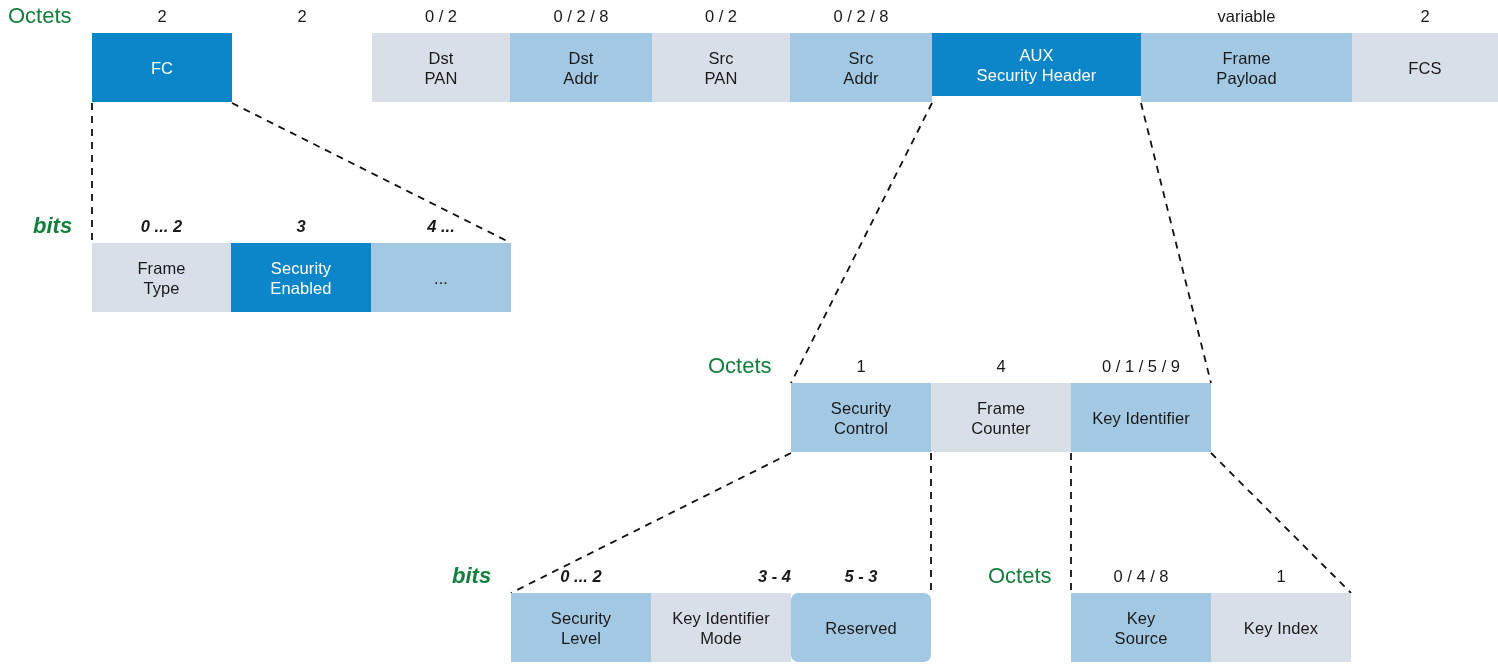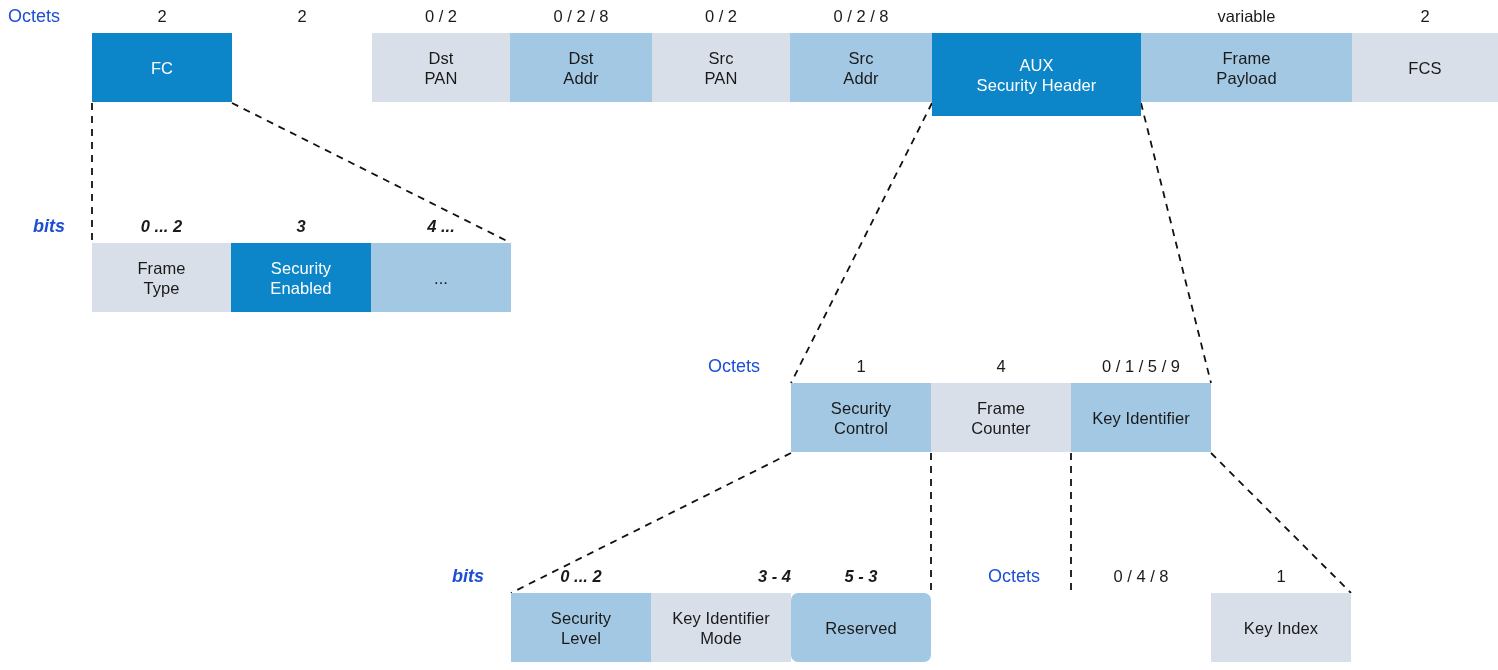--- a/index.html
+++ b/index.html
@@ -31,23 +31,23 @@
   .sizelabel{
     position:absolute;
     font-size:16.5px;
     line-height:20px;
     text-align:center;
     color:#1a1a1a;
     white-space:nowrap;
   }
   .rowlabel{
     position:absolute;
-    font-size:18px;
+    font-size:22px;
     line-height:20px;
-    color:#1d4ed8;
+    color:#15803d;
     white-space:nowrap;
   }
   .rowlabel.bits{
     font-style:italic;
     font-weight:bold;
   }
   .sizelabel.bitsize{
     font-style:italic;
     font-weight:bold;
   }
@@ -80,21 +80,21 @@
 PAN</div>
     <div class="sizelabel" style="left: 510px; width: 142px; top: 6px;">0 / 2 / 8</div>
     <div class="cell c-mid" style="left: 510px; top: 33px; width: 142px; height: 69px;">Dst
 Addr</div>
     <div class="sizelabel" style="left: 652px; width: 138px; top: 6px;">0 / 2</div>
     <div class="cell c-light" style="left: 652px; top: 33px; width: 138px; height: 69px;">Src
 PAN</div>
     <div class="sizelabel" style="left: 790px; width: 142px; top: 6px;">0 / 2 / 8</div>
     <div class="cell c-mid" style="left: 790px; top: 33px; width: 142px; height: 69px;">Src
 Addr</div>
-    <div class="cell c-dark" style="left: 932px; top: 33px; width: 209px; height: 83px;">AUX
+    <div class="cell c-dark" style="left: 932px; top: 33px; width: 209px; height: 63px;">AUX
 Security Header</div>
     <div class="sizelabel" style="left: 1141px; width: 211px; top: 6px;">variable</div>
     <div class="cell c-mid" style="left: 1141px; top: 33px; width: 211px; height: 69px;">Frame
 Payload</div>
     <div class="sizelabel" style="left: 1352px; width: 146px; top: 6px;">2</div>
     <div class="cell c-light" style="left: 1352px; top: 33px; width: 146px; height: 69px;">FCS</div>
     <div class="rowlabel bits" style="left: 33px; top: 216px;">bits</div>
     <div class="sizelabel bitsize" style="left: 92px; width: 139px; top: 216px;">0 ... 2</div>
     <div class="cell c-light" style="left: 92px; top: 243px; width: 139px; height: 69px;">Frame
 Type</div>
@@ -116,15 +116,17 @@
     <div class="sizelabel bitsize" style="left: 511px; width: 140px; top: 566px;">0 ... 2</div>
     <div class="cell c-mid" style="left: 511px; top: 593px; width: 140px; height: 69px;">Security
 Level</div>
     <div class="sizelabel bitsize" style="left: 651px; width: 140px; top: 566px; text-align: right;">3 - 4</div>
     <div class="cell c-light" style="left: 651px; top: 593px; width: 140px; height: 69px;">Key Identifier
 Mode</div>
     <div class="sizelabel bitsize" style="left: 791px; width: 140px; top: 566px;">5 - 3</div>
     <div class="cell c-mid" style="left: 791px; top: 593px; width: 140px; height: 69px; border-radius: 7px;">Reserved</div>
     <div class="rowlabel" style="left: 988px; top: 566px;">Octets</div>
     <div class="sizelabel" style="left: 1071px; width: 140px; top: 566px;">0 / 4 / 8</div>
+    <div class="cell c-mid" style="left: 1071px; top: 593px; width: 140px; height: 69px;">Key
+Source</div>
     <div class="sizelabel" style="left: 1211px; width: 140px; top: 566px;">1</div>
     <div class="cell c-light" style="left: 1211px; top: 593px; width: 140px; height: 69px;">Key Index</div>
   </div>
 
 </body></html>

